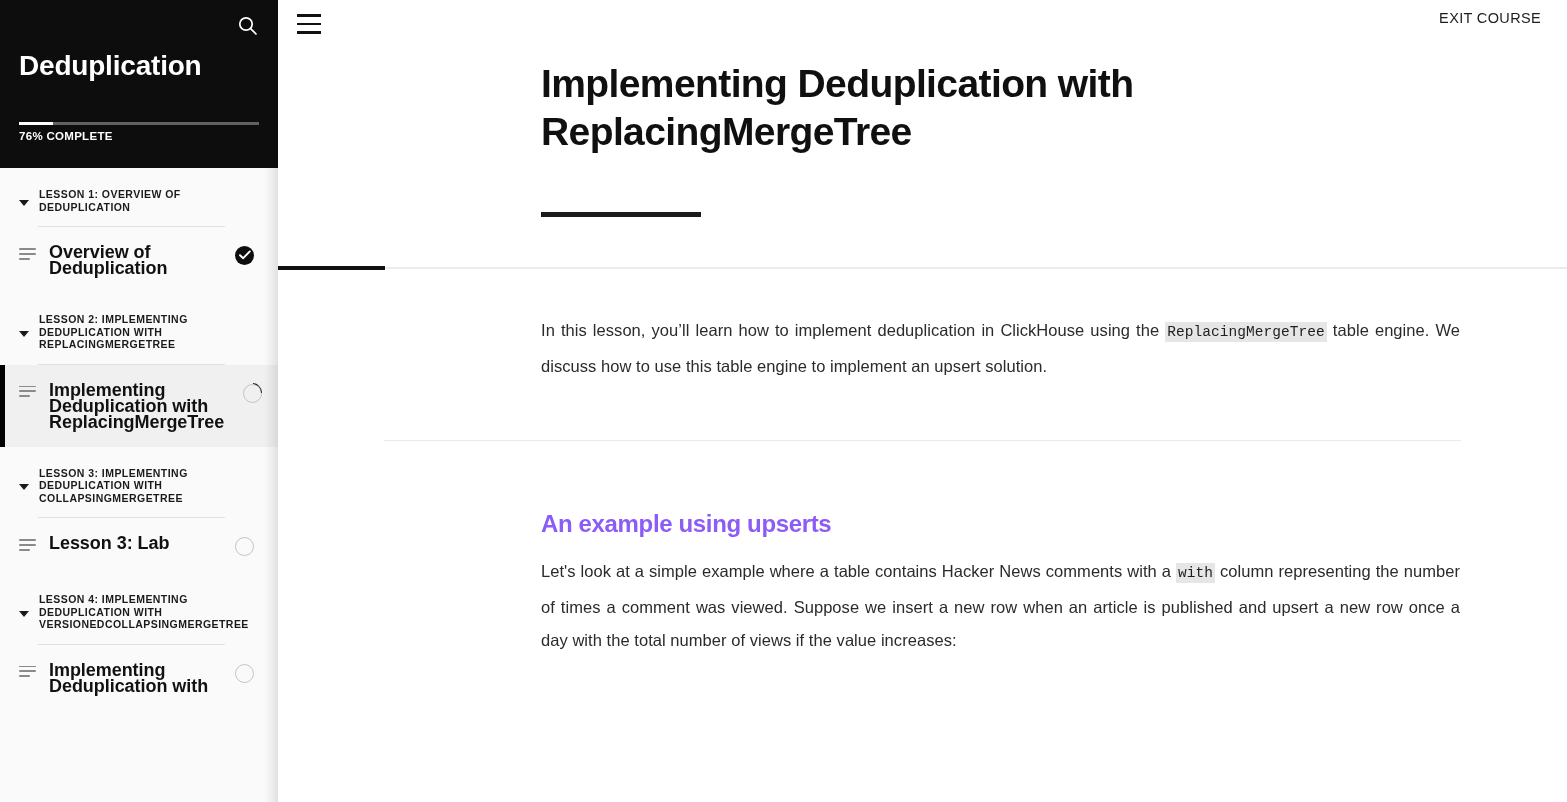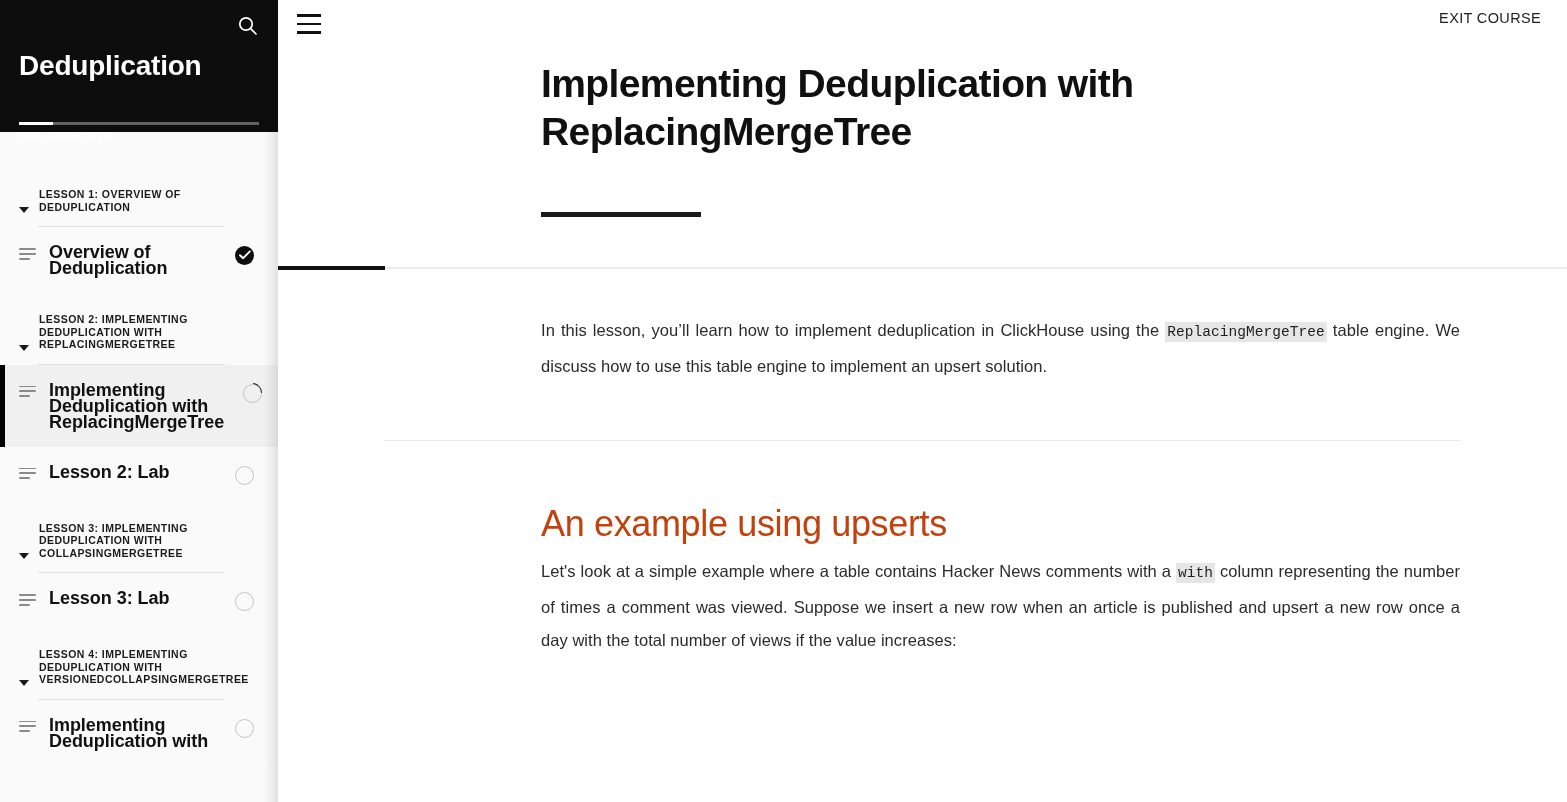--- a/index.html
+++ b/index.html
@@ -35,21 +35,21 @@
     content: "";
     position: absolute;
     top: 0; right: 0; bottom: 0;
     width: 14px;
     background: linear-gradient(to right, rgba(0,0,0,0.0) 0%, rgba(0,0,0,0.055) 60%, rgba(0,0,0,0.10) 100%);
     pointer-events: none;
   }
   .sidebar-header {
     position: relative;
     background: #0d0d0d;
-    height: 132px;
+    height: 168px;
     box-sizing: border-box;
     padding: 0 19px;
   }
   .search-btn {
     position: absolute;
     top: 11px;
     right: 17px;
     width: 28px;
     height: 28px;
     display: flex;
@@ -100,21 +100,21 @@
     bottom: 0;
     overflow: hidden;
   }
 
   .group-header {
     position: relative;
     padding: 20px 24px 0 19px;
   }
   .group-header-inner {
     display: flex;
-    align-items: flex-end;
+    align-items: center;
     gap: 10px;
   }
   .caret {
     flex: 0 0 auto;
     margin-top: 4px;
     width: 0; height: 0;
     border-left: 5px solid transparent;
     border-right: 5px solid transparent;
     border-top: 6px solid #1a1a1a;
     cursor: pointer;
@@ -313,25 +313,25 @@
   .section-divider {
     margin: 57px 0 0 0;
     height: 1px;
     background: #eaeaea;
     width: 1077px;
     position: relative;
     left: -157px;
   }
   .section-title {
     margin: 66px 0 14px 0;
-    font-size: 36px;
+    font-size: 24px;
     line-height: 34px;
-    font-weight: 400;
+    font-weight: 700;
     letter-spacing: -0.35px;
-    color: #c2410c;
+    color: #8b5cf6;
   }
 </style>
 </head>
 <body>
 
 <div class="app">
 
   <aside class="sidebar">
 
     <div class="sidebar-header">
@@ -341,21 +341,21 @@
           <circle cx="9" cy="9" r="6.2" stroke="#ffffff" stroke-width="1.7"></circle>
           <line x1="13.6" y1="13.6" x2="19" y2="19" stroke="#ffffff" stroke-width="1.7" stroke-linecap="round"></line>
         </svg>
       </div>
 
       <h1 class="course-title">Deduplication</h1>
 
       <div class="progress-track">
         <div class="progress-fill" style="width: 14%;"></div>
       </div>
-      <div class="progress-label">59% COMPLETE</div>
+      <div class="progress-label">76% COMPLETE</div>
     </div>
 
     <div class="lesson-list">
 
       <div class="group-header">
         <div class="group-header-inner">
           <span class="caret"></span>
           <div class="group-title">LESSON 1: OVERVIEW OF DEDUPLICATION</div>
         </div>
         <div class="group-rule"></div>
@@ -383,29 +383,20 @@
       </div>
       <div class="lesson-item active">
         <span class="lines-icon">
             <span></span>
             <span></span>
             <span></span>
           </span>
         <span class="lesson-label">Implementing Deduplication with ReplacingMergeTree</span>
         <span class="status inprogress"></span>
       </div>
-      <div class="lesson-item">
-        <span class="lines-icon">
-            <span></span>
-            <span></span>
-            <span></span>
-          </span>
-        <span class="lesson-label">Lesson 2: Lab</span>
-        <span class="status todo"></span>
-      </div>
 
       <div class="group-header">
         <div class="group-header-inner">
           <span class="caret"></span>
           <div class="group-title">LESSON 3: IMPLEMENTING DEDUPLICATION WITH COLLAPSINGMERGETREE</div>
         </div>
         <div class="group-rule"></div>
       </div>
       <div class="lesson-item">
         <span class="lines-icon">

